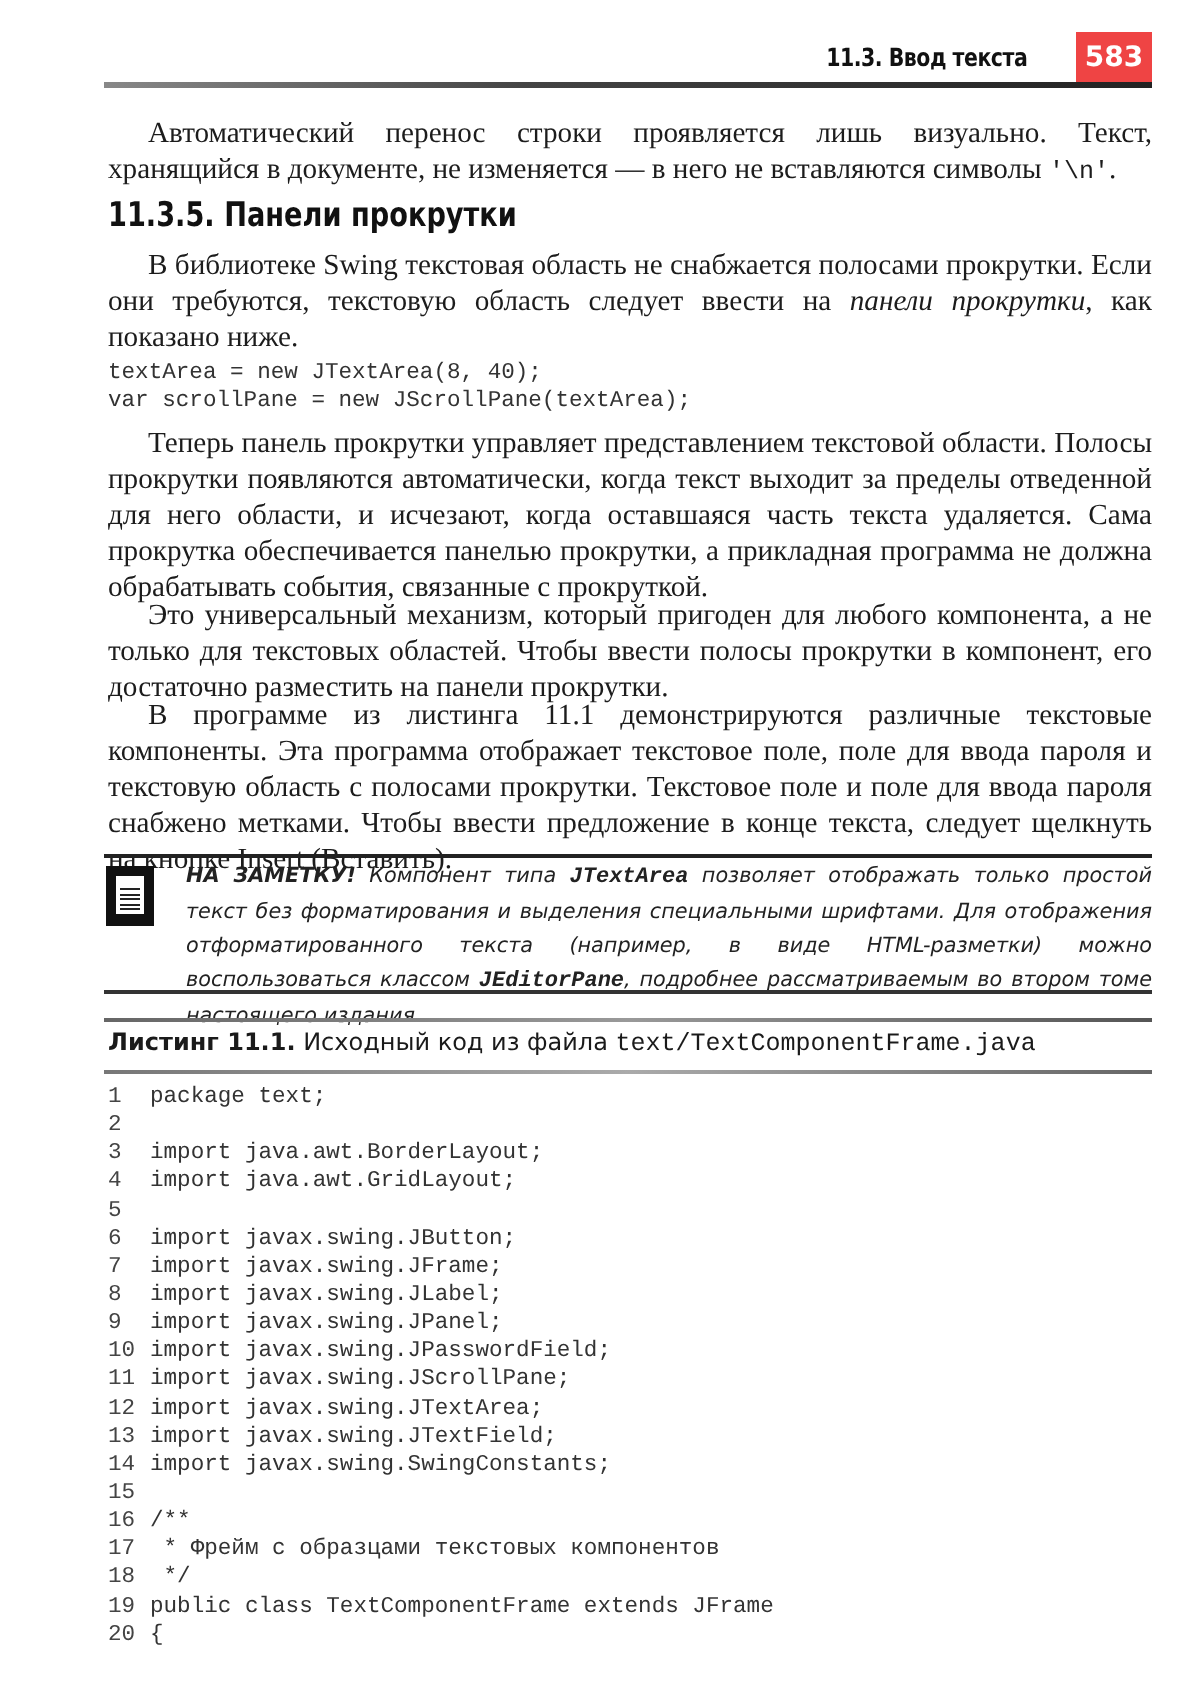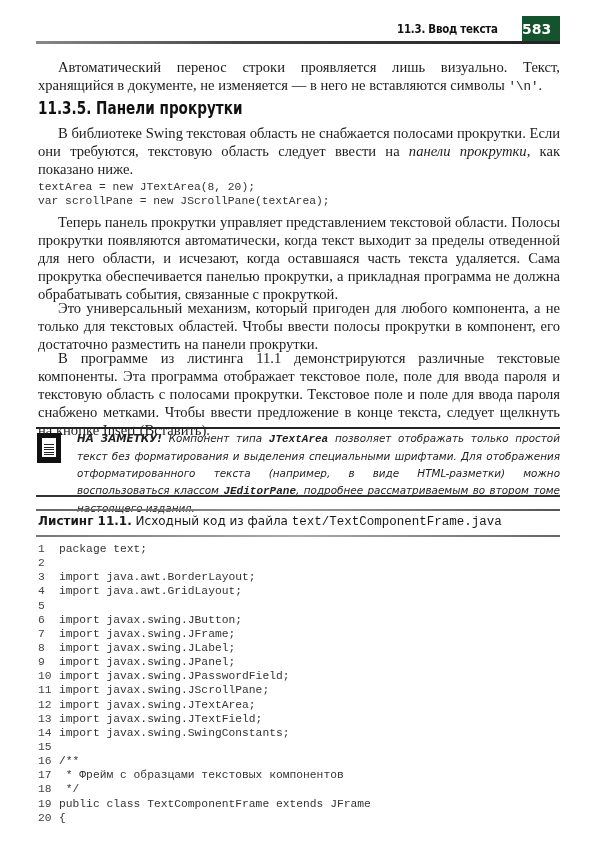--- a/index.html
+++ b/index.html
@@ -1,21 +1,21 @@
 <!DOCTYPE html>
 <html><head>
 <meta charset="utf-8">
 <style>
   html, body { margin: 0; padding: 0; background: #ffffff; }
   body { width: 600px; height: 853px; position: relative; overflow: hidden; color: #1a1a1a; }
-  .page { position: absolute; left: 0; top: 0; width: 584px; height: 853px; }
+  .page { position: absolute; left: 16px; top: 0; width: 584px; height: 853px; }
 
   
   .run-head { position: absolute; top: 21px; right: 86px; font-family: "DejaVu Sans", sans-serif; font-weight: bold; font-size: 12.5px; letter-spacing: -0.3px; transform: scaleX(0.82); transform-origin: right center; color: #111; }
-  .page-num { position: absolute; top: 16px; left: 522px; width: 38px; height: 26px; background: #14532d; color: #fff; font-family: "DejaVu Sans", sans-serif; font-weight: bold; font-size: 14px; text-align: left; line-height: 26px; }
+  .page-num { position: absolute; top: 16px; left: 522px; width: 38px; height: 26px; background: #ef4444; color: #fff; font-family: "DejaVu Sans", sans-serif; font-weight: bold; font-size: 14px; text-align: center; line-height: 26px; }
   .head-rule { position: absolute; top: 41px; left: 36px; width: 524px; height: 3px; background: linear-gradient(to right, #888 0%, #444 40%, #222 100%); }
 
   
   .p { position: absolute; left: 38px; width: 522px; font-family: "Liberation Serif", serif; font-size: 14.6px; line-height: 18px; text-align: justify; color: #1c1c1c; }
   .p .ind { display: inline-block; width: 20px; }
   .mono-inline { font-family: "Liberation Mono", monospace; font-size: 12.5px; }
   .ital { font-style: italic; }
 
   .h2 { position: absolute; left: 38px; top: 98px; font-family: "DejaVu Sans", sans-serif; font-weight: bold; font-size: 17px; transform: scaleX(0.8); transform-origin: left center; color: #111; white-space: nowrap; }
 
@@ -56,21 +56,21 @@
     <span class="ind"></span><span>Автоматический перенос строки проявляется лишь визуально. Текст, хранящийся</span>
     <span>в документе, не изменяется — в него не вставляются символы </span><span class="mono-inline">'\n'</span><span>.</span>
   </div>
 
   <div class="h2">11.3.5. Панели прокрутки</div>
 
   <div class="p" style="top:124px;">
     <span class="ind"></span><span>В библиотеке Swing текстовая область не снабжается полосами прокрутки. Если они требуются, текстовую область следует ввести на </span><span class="ital">панели прокрутки</span><span>, как показано ниже.</span>
   </div>
 
-  <div class="code-snippet"><span>textArea = new JTextArea(8, 20);</span>
+  <div class="code-snippet"><span>textArea = new JTextArea(8, 40);</span>
 <span>var scrollPane = new JScrollPane(textArea);</span></div>
 
   <div class="p" style="top:213px;">
     <span class="ind"></span><span>Теперь панель прокрутки управляет представлением текстовой области. Полосы прокрутки появляются автоматически, когда текст выходит за пределы отведенной для него области, и исчезают, когда оставшаяся часть текста удаляется. Сама прокрутка обеспечивается панелью прокрутки, а прикладная программа не должна обрабатывать события, связанные с прокруткой.</span>
   </div>
 
   <div class="p" style="top:299px;">
     <span class="ind"></span><span>Это универсальный механизм, который пригоден для любого компонента, а не только для текстовых областей. Чтобы ввести полосы прокрутки в компонент, его достаточно разместить на панели прокрутки.</span>
   </div>
 

